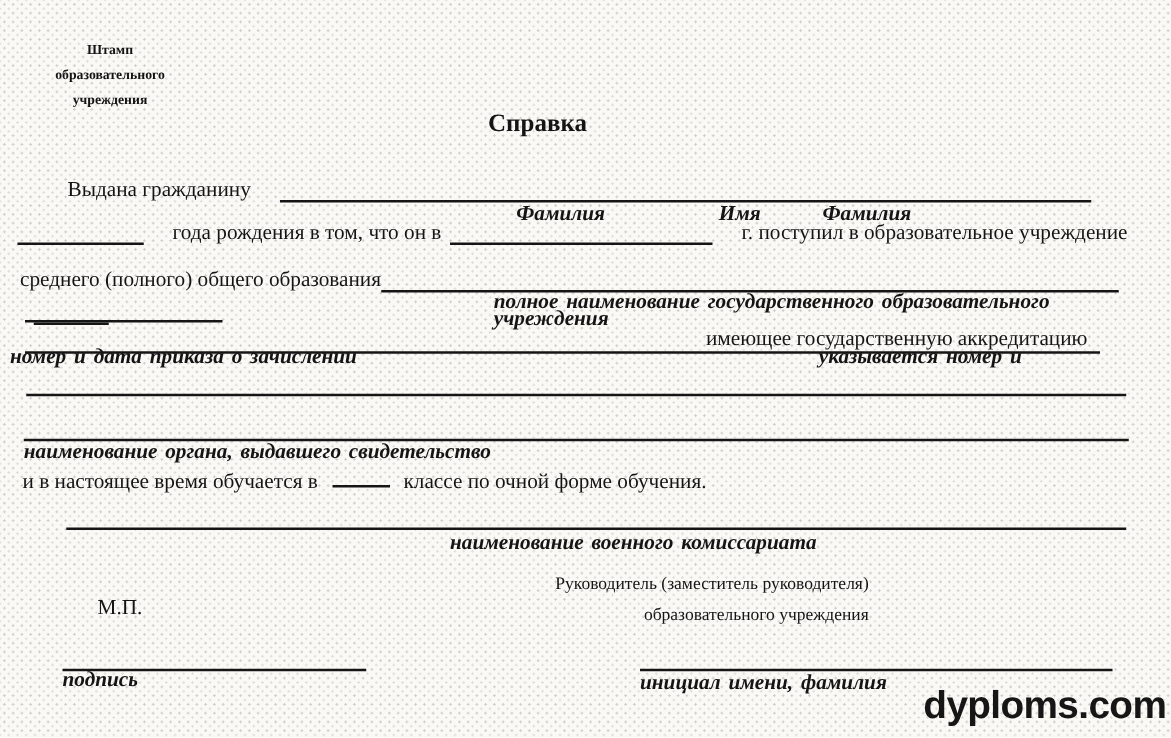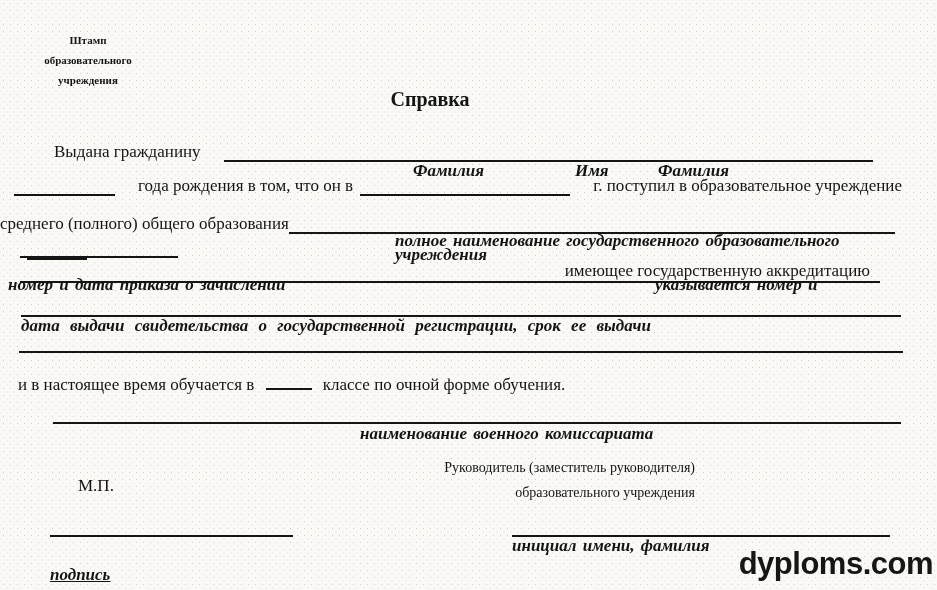--- a/index.html
+++ b/index.html
@@ -80,59 +80,59 @@
   <div class="hintlabel" style="top:164px;left:575px;">Имя</div>
   <div class="hintlabel" style="top:164px;left:658px;">Фамилия</div>
 
   <div class="row" style="top:174px;left:14px;right:35px;">
     <span class="blank" style="width:101px;"></span>
     <span class="t ml mr">года рождения в том, что он в</span>
     <span class="blank grow"></span>
     <span class="t ml">г. поступил в образовательное учреждение</span>
   </div>
 
-  <div class="row" style="top:212px;left:0;right:42px;">
+  <div class="row" style="top:212px;left:16px;right:42px;">
     <span class="t">среднего (полного) общего образования</span>
     <span class="blank grow"></span>
   </div>
   <div class="hintlabel hintcenter" style="top:234px;left:395px;right:45px;">полное наименование государственного образовательного учреждения</div>
 
   <div class="row" style="top:256px;left:20px;right:57px;flex-direction:column;">
     <span class="blank" style="width:158px;"></span>
     <span class="blank" style="width:60px;margin-left:7px;"></span>
     <span class="t" style="margin:0 10px;">имеющее государственную аккредитацию</span>
     <span class="blank grow"></span>
   </div>
   <div class="hintlabel" style="top:278px;left:8px;">номер и дата приказа о зачислении</div>
   <div class="hintlabel hintcenter" style="top:278px;left:655px;right:60px;">указывается номер и</div>
 
   <div class="blankline" style="top:297px;left:21px;right:36px;"></div>
-  <div class="hintlabel hintcenter" style="top:319px;left:21px;right:36px;word-spacing:6px;">дата выдачи свидетельства о государственной регистрации, срок ее выдачи</div>
 
   <div class="blankline" style="top:333px;left:19px;right:34px;"></div>
+  <div class="hintlabel hintcenter" style="top:354px;left:19px;right:75px;">наименование органа, выдавшего свидетельство</div>
 
   <div style="position:absolute;top:374px;left:18px;line-height:21px;white-space:nowrap;">
     <span>и в настоящее время обучается в</span>
     <span class="inlineblank" style="margin:0 7px;"></span>
     <span>классе по очной форме обучения.</span>
   </div>
 
   <div class="row" style="top:402px;left:30px;right:36px;">
     <span class="blank grow ml"></span>
   </div>
   <div class="hintlabel hintcenter" style="top:427px;left:360px;right:37px;">наименование военного комиссариата</div>
 
   <div class="heading">
     <div>Руководитель (заместитель руководителя)</div>
     <div>образовательного учреждения</div>
   </div>
 
   <div class="mp">М.П.</div>
 
   <div class="blankline" style="top:517px;left:50px;width:243px;"></div>
-  <div class="hintlabel hintcenter" style="top:568px;left:50px;width:243px;text-decoration:underline;">подпись</div>
+  <div class="hintlabel hintcenter" style="top:537px;left:50px;width:243px;">подпись</div>
 
   <div class="blankline" style="top:517px;left:512px;width:378px;"></div>
   <div class="hintlabel hintcenter" style="top:539px;left:512px;width:378px;">инициал имени, фамилия</div>
 
   <div class="watermark">dyploms.com</div>
 
 </div>
 
 </body></html>

